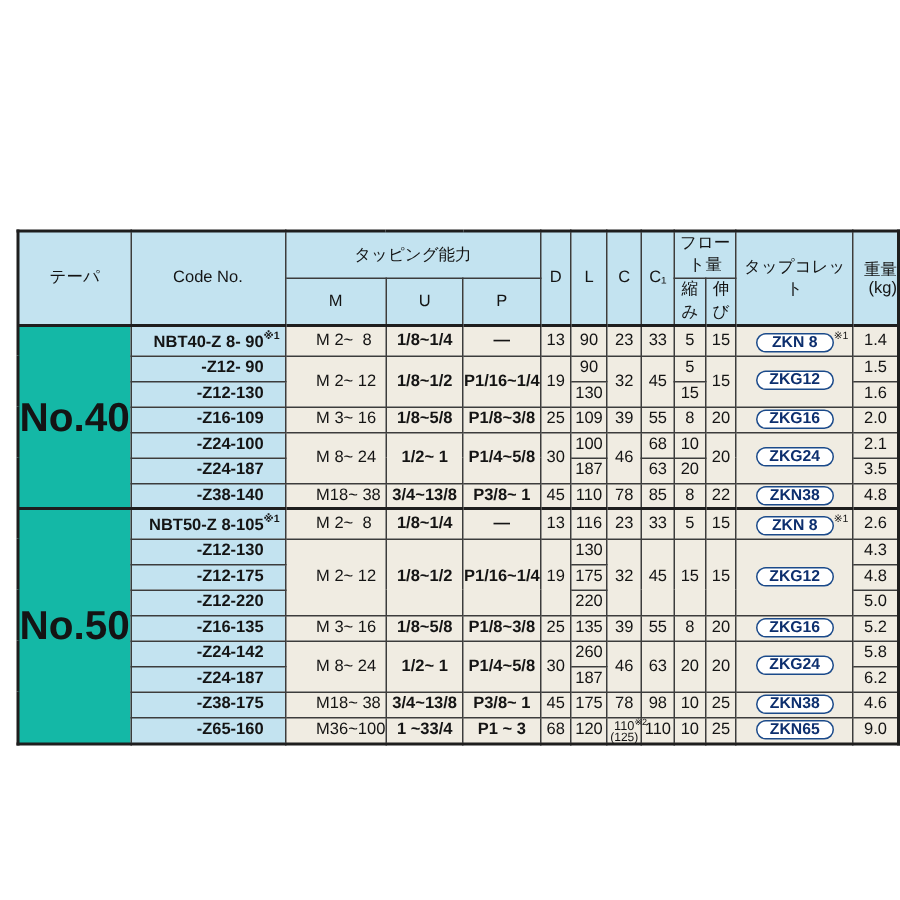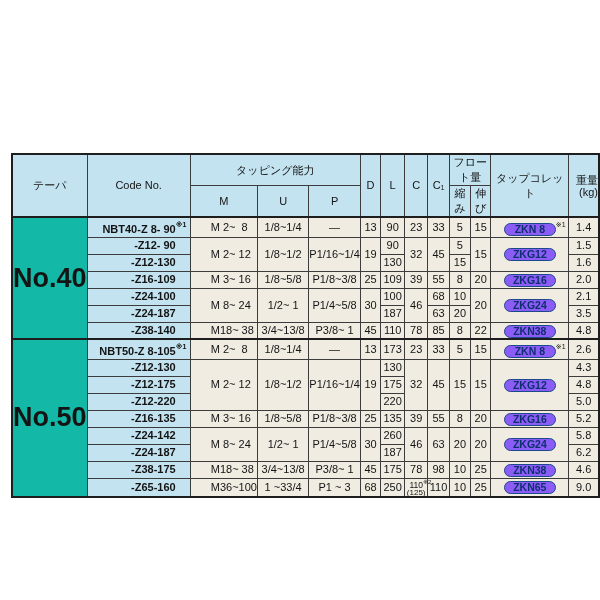--- a/index.html
+++ b/index.html
@@ -21,30 +21,30 @@
   tr.group-start td { border-top:2px solid #1e1e1e; }
   td.taper {
     background:#14b8a6; font-weight:bold; font-size:27px; letter-spacing:0;
     text-align:center; vertical-align:middle;
   }
   td.code {
     background:#c3e3f0; font-weight:bold; text-align:right; padding-right:14px;
     white-space:pre; font-size:11px;
   }
   td.mcol { text-align:left; padding-left:20px; white-space:pre; }
-  td.ucol, td.pcol { white-space:pre; }
+  td.ucol, td.pcol { white-space:pre;font-weight:bold; }
   td.wcol { font-size:11px;margin-top:48px; }
   .weight-head div { line-height:12px;text-align:right; }
   sup.fn {
     font-size:7px; display:inline-block; width:0; overflow:visible;
     vertical-align:super; white-space:nowrap; position:relative; top:-1px;
   }
   .pill {
     display:inline-block; min-width:52px; padding:0 6px; box-sizing:border-box;
-    background:#8b5cf6; border:1.5px solid #1b4a8a; border-radius:8px;
+    background:#ffffff; border:1.5px solid #1b4a8a; border-radius:8px;
     color:#0d2f6e; font-weight:bold; font-size:10.5px; line-height:11px;
     white-space:pre; vertical-align:middle;
   }
   td.c-mini { line-height:7px; font-size:8.5px; }
   td.c-mini .paren { font-size:8px; }
   td.c-mini sup.fn { font-size:6px; top:0; }
 </style>
 </head>
 <body>
 
@@ -176,21 +176,21 @@
       <td class="wcol">4.8</td>
     </tr>
 
     <tr class="group-start">
       <td class="taper" rowspan="9">No.50</td>
       <td class="code"><span>NBT50-Z 8-105</span><sup class="fn">※1</sup></td>
       <td class="mcol">M 2~  8</td>
       <td class="ucol">1/8~1/4</td>
       <td class="pcol">—</td>
       <td>13</td>
-      <td>173</td>
+      <td>116</td>
       <td>23</td>
       <td>33</td>
       <td>5</td>
       <td>15</td>
       <td><span class="pill">ZKN 8</span><sup class="fn">※1</sup></td>
       <td class="wcol">2.6</td>
     </tr>
     <tr>
       <td class="code">-Z12-130</td>
       <td class="mcol" rowspan="3">M 2~ 12</td>
@@ -261,21 +261,21 @@
       <td>25</td>
       <td><span class="pill">ZKN38</span></td>
       <td class="wcol">4.6</td>
     </tr>
     <tr>
       <td class="code">-Z65-160</td>
       <td class="mcol">M36~100</td>
       <td class="ucol">1 ~33/4</td>
       <td class="pcol">P1 ~ 3</td>
       <td>68</td>
-      <td>250</td>
+      <td>120</td>
       <td class="c-mini"><span>110</span><sup class="fn">※2</sup><br><span class="paren">(125)</span></td>
       <td>110</td>
       <td>10</td>
       <td>25</td>
       <td><span class="pill">ZKN65</span></td>
       <td class="wcol">9.0</td>
     </tr>
   </tbody>
 </table>
 </div>

